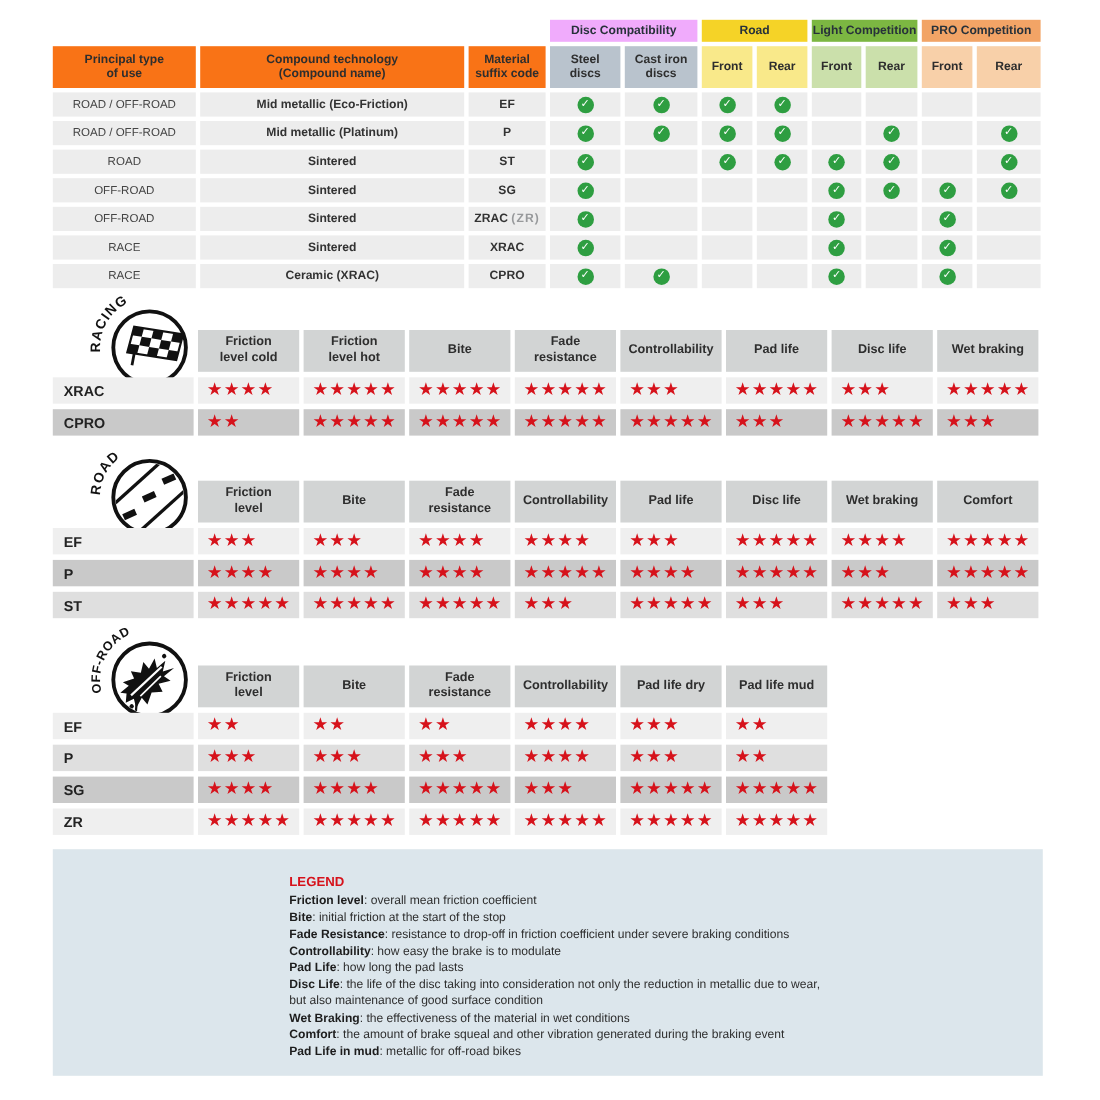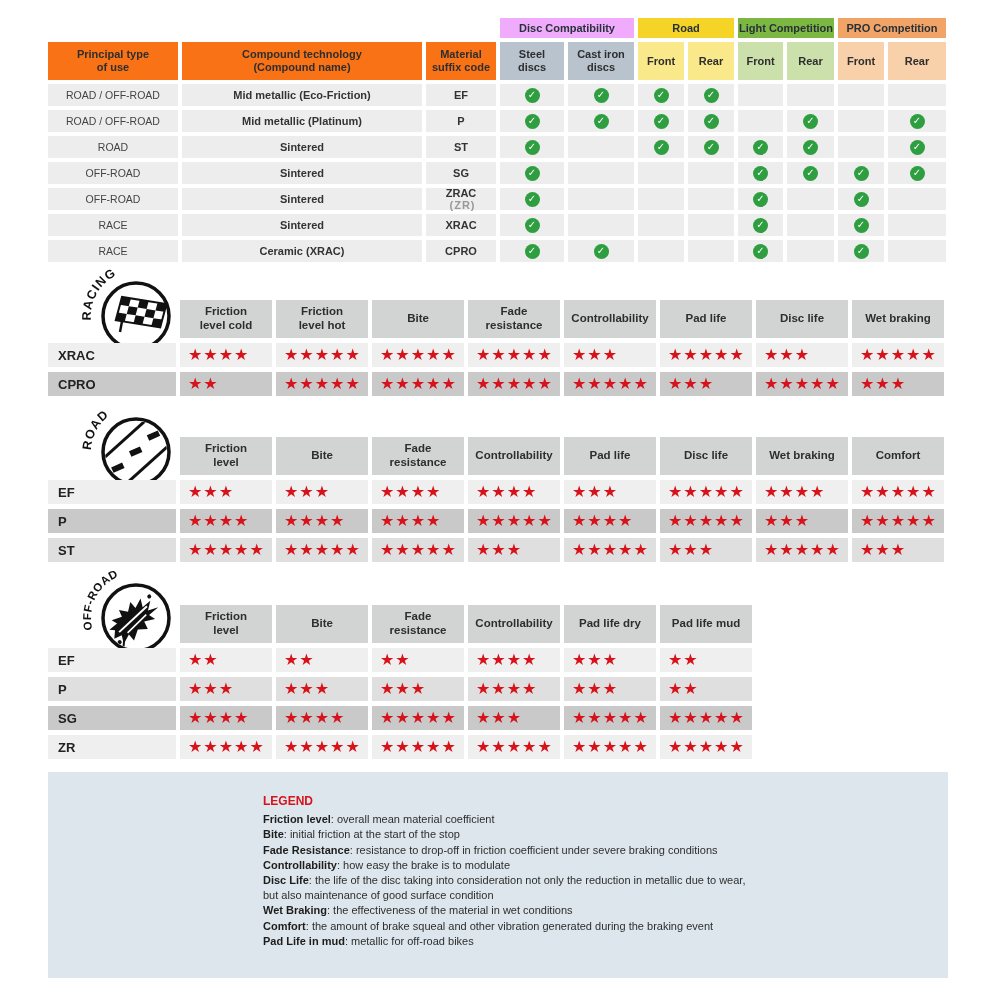--- a/index.html
+++ b/index.html
@@ -162,21 +162,21 @@
         <span class="badge">✓</span>
       </div>
       <div class="cell" style="grid-area: 6 / 10;">
         <span class="badge">✓</span>
       </div>
       <div class="cell" style="grid-area: 6 / 11;">
         <span class="badge">✓</span>
       </div>
       <div class="cell use" style="grid-area: 7 / 1;">OFF-ROAD</div>
       <div class="cell compound" style="grid-area: 7 / 2;">Sintered</div>
-      <div class="cell code" style="grid-area: 7 / 3; flex-direction: column;">
+      <div class="cell code" style="grid-area: 7 / 3;">
         <span>ZRAC</span>
         <span class="code-note">(ZR)</span>
       </div>
       <div class="cell" style="grid-area: 7 / 4;">
         <span class="badge">✓</span>
       </div>
       <div class="cell" style="grid-area: 7 / 5;"></div>
       <div class="cell" style="grid-area: 7 / 6;"></div>
       <div class="cell" style="grid-area: 7 / 7;"></div>
       <div class="cell" style="grid-area: 7 / 8;">
@@ -405,24 +405,25 @@
         <div class="stars shade-light" aria-label="5/5">★★★★★</div>
         <div class="stars shade-light" aria-label="5/5">★★★★★</div>
         <div class="stars shade-light" aria-label="5/5">★★★★★</div>
         <div class="stars shade-light" aria-label="5/5">★★★★★</div>
       </div>
   </section>
 
   <div class="legend">
     <div class="title">LEGEND</div>
     <div id="legend-items">
-        <div class="leg-item"><b>Friction level</b><span class="desc">: overall mean material coefficient</span></div>
+        <div class="leg-item"><b>Friction level</b><span class="desc">: overall mean friction coefficient</span></div>
         <div class="leg-item"><b>Bite</b><span class="desc">: initial friction at the start of the stop</span></div>
         <div class="leg-item"><b>Fade Resistance</b><span class="desc">: resistance to drop-off in friction coefficient under severe braking conditions</span></div>
         <div class="leg-item"><b>Controllability</b><span class="desc">: how easy the brake is to modulate</span></div>
+        <div class="leg-item"><b>Pad Life</b><span class="desc">: how long the pad lasts</span></div>
         <div class="leg-item"><b>Disc Life</b><span class="desc">: the life of the disc taking into consideration not only the reduction in metallic due to wear,
 but also maintenance of good surface condition</span></div>
         <div class="leg-item"><b>Wet Braking</b><span class="desc">: the effectiveness of the material in wet conditions</span></div>
         <div class="leg-item"><b>Comfort</b><span class="desc">: the amount of brake squeal and other vibration generated during the braking event</span></div>
         <div class="leg-item"><b>Pad Life in mud</b><span class="desc">: metallic for off-road bikes</span></div>
       </div>
   </div>
 
 </div>
 

